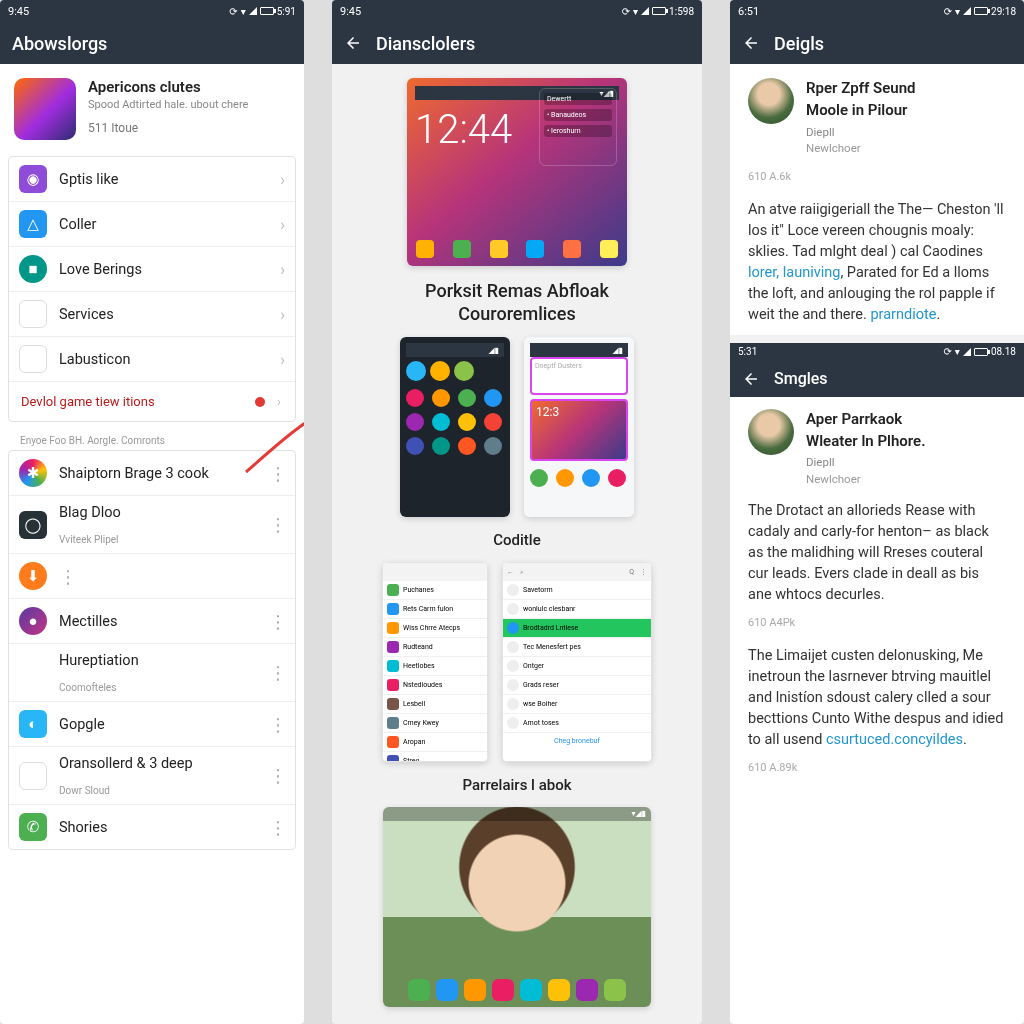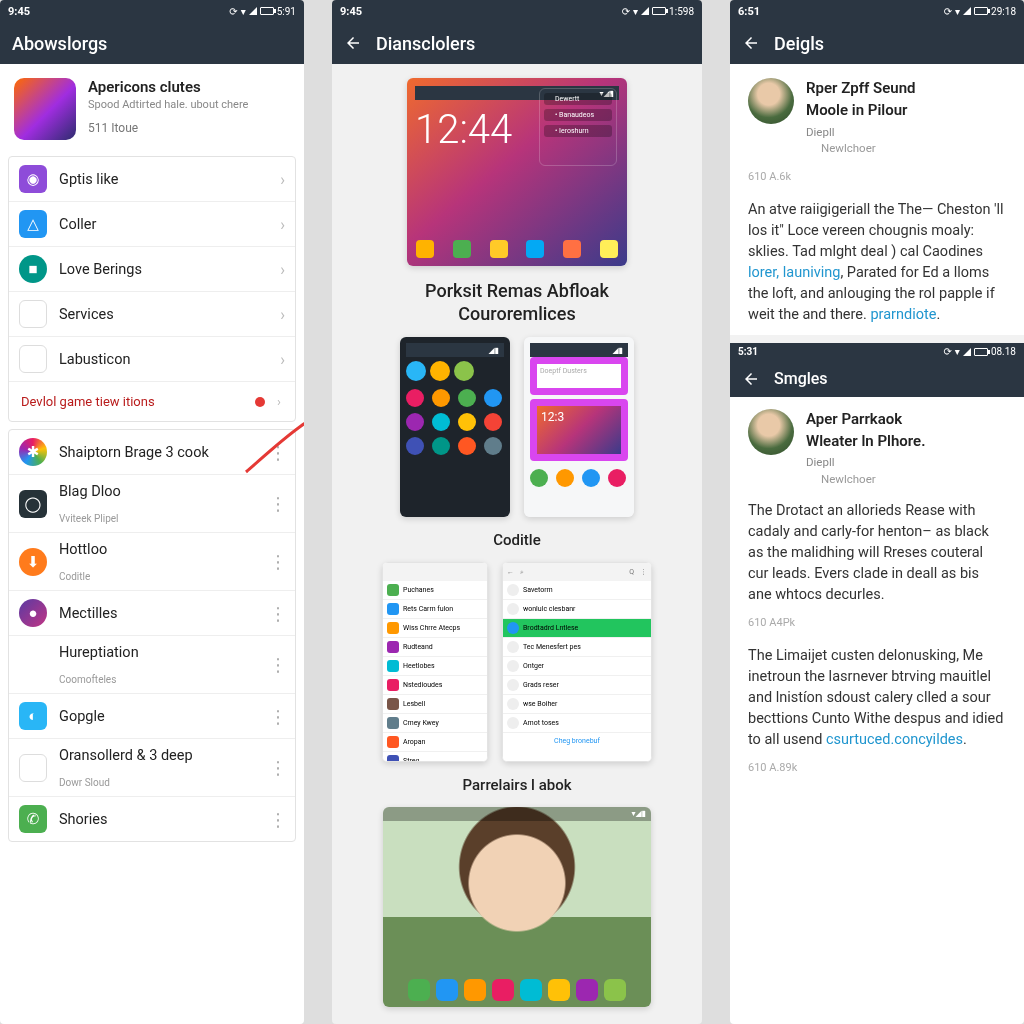--- a/index.html
+++ b/index.html
@@ -2,21 +2,21 @@
 <html><head>
 <meta charset="utf-8">
 <style>
   * { box-sizing: border-box; margin: 0; padding: 0; font-family: -apple-system, Roboto, "Segoe UI", sans-serif; }
   body { background:#dedede; width:1024px; height:1024px; display:flex; gap:28px; padding:0; }
   .phone { flex:1; background:#fff; display:flex; flex-direction:column; overflow:hidden; border-radius:4px; position:relative; }
   .phone.p1 { width:304px; flex:none; }
   .phone.p2 { width:370px; flex:none; background:#f1f1f1;}
   .phone.p3 { flex:1; min-width:0;}
   .statusbar { background:#2b3642; color:#fff; height:22px; font-size:11px; display:flex; align-items:center; padding:0 8px; justify-content:space-between; }
-  .statusbar .time{font-weight:700;}
+  .statusbar .time{font-weight:400;}
   .statusbar .icons{display:flex; gap:3px; align-items:center; font-size:10px;}
   .appbar { background:#2b3642; color:#fff; height:42px; display:flex; align-items:center; padding:0 12px; font-size:18px; font-weight:500; gap:14px;}
   .back-arrow{width:18px;height:18px;fill:#fff;}
   .appbar .title{flex:1;}
   
   .hero{display:flex; gap:12px; padding:14px 14px 10px;}
   .hero .thumb{width:62px;height:62px;border-radius:10px;background:linear-gradient(135deg,#ff6a00,#a02de0 55%,#2d2c6e);}
   .hero .info .t{font-size:15px;font-weight:600;color:#222;}
   .hero .info .s{font-size:11px;color:#888;margin-top:2px;}
   .hero .info .m{font-size:12px;color:#777;margin-top:10px;}
@@ -42,50 +42,50 @@
   .heading{font-size:18px;font-weight:500;color:#222;text-align:center;line-height:1.25;margin:4px 0 2px;}
   .heading.sm{font-size:15px;}
   .pair{display:flex;gap:14px;}
   
   .article{padding:14px 18px;font-size:14.5px;color:#333;line-height:1.45;}
   .author{display:flex;gap:12px;align-items:flex-start;margin-bottom:12px;}
   .avatar{width:46px;height:46px;border-radius:50%;background:radial-gradient(circle at 45% 35%,#e9c9a8 28%,#4a6b3f 60%,#2e4a28);}
   .author .name{font-weight:600;font-size:15px;color:#222;}
   .author .line2{font-weight:600;font-size:15px;color:#222;}
   .author .role{font-size:11.5px;color:#888;margin-top:2px;}
-  .author .role2{font-size:11.5px;color:#999;margin-left:15px;}
+  .author .role2{font-size:11.5px;color:#999;}
   .para{margin-bottom:10px;}
   .link{color:#2196cf;}
   .meta{font-size:11px;color:#aaa;margin-bottom:14px;}
   .divider{height:8px;background:#f2f2f2;margin:4px -18px 0;}
   .sub-phone{margin:0 -18px;}
   .sub-phone .statusbar{height:18px;font-size:10px;}
   .sub-phone .appbar{height:36px;font-size:16px;}
   
   .bg-purple{background:#8e4cd9;} .bg-blue{background:#2196f3;} .bg-teal{background:#009688;}
   .bg-white{background:#fff;border:1px solid #ddd;}
   .bg-orange{background:#ff7b1c;} .bg-grad{background:linear-gradient(135deg,#5a3aa3,#c13584);}
   .bg-gplay{background:#fff;} .bg-sky{background:#29b6f6;} .bg-green{background:#4caf50;}
   .bg-dark{background:#263238;} .bg-rainbow{background:conic-gradient(#e91e63,#ffc107,#4caf50,#2196f3,#9c27b0,#e91e63);}
   .sig{display:inline-block;width:0;height:0;border-left:8px solid transparent;border-bottom:8px solid #fff;}
   .batt{display:inline-block;width:14px;height:8px;border:1px solid #fff;border-radius:1px;position:relative;}
   .batt::after{content:"";position:absolute;right:-3px;top:1px;width:2px;height:4px;background:#fff;}
   
   .home1{width:220px;height:188px;background:linear-gradient(140deg,#ef6a2e 0%,#b7347a 45%,#3b3b8a 100%);position:relative;color:#fff;padding:8px;}
   .home1 .clock{font-size:40px;font-weight:300;margin-top:6px;}
   .home1 .widget{position:absolute;right:10px;top:10px;width:78px;height:78px;border:1px solid rgba(255,255,255,.2);border-radius:6px;padding:4px;font-size:7px;display:flex;flex-direction:column;gap:4px;}
-  .home1 .widget .w-row{background:rgba(0,0,0,.25);border-radius:3px;padding:2px 11px;}
+  .home1 .widget .w-row{background:rgba(0,0,0,.25);border-radius:3px;padding:2px 3px;}
   .home1 .dock{position:absolute;bottom:8px;left:0;right:0;display:flex;justify-content:space-around;}
   .home1 .dock span{width:18px;height:18px;border-radius:4px;}
   .mini{width:110px;height:180px;background:#1e242b;border-radius:4px;position:relative;padding:6px;}
   .mini.light{background:#f6f7f8;}
   .mini .grid{display:grid;grid-template-columns:repeat(4,1fr);gap:6px;margin-top:8px;}
   .mini .grid span{width:18px;height:18px;border-radius:50%;}
   .mini .wdg{height:38px;background:#2c333c;border-radius:4px;margin-bottom:4px;font-size:7px;color:#aaa;padding:3px;}
-  .mini.light .wdg{background:#fff;border:7px solid #d946ef;}
+  .mini.light .wdg{background:#fff;border:2px solid #d946ef;}
   .mlist{width:106px;height:200px;background:#fff;border:1px solid #e3e3e3;border-radius:4px;overflow:hidden;font-size:7px;}
   .mlist .mh{height:18px;background:#f3f3f3;}
   .mlist .mr{display:flex;align-items:center;gap:4px;padding:3px 4px;border-bottom:1px solid #f0f0f0;}
   .mlist .mr .mi{width:12px;height:12px;border-radius:3px;}
   .photo{width:268px;height:200px;border-radius:4px;background:
     radial-gradient(circle at 50% 38%,#f1d2b5 0 26%,transparent 27%),
     radial-gradient(ellipse at 50% 30%,#5a3f2a 0 30%,transparent 31%),
     linear-gradient(180deg,#c9dfbf 0 55%,#6b8f57 55%);
     position:relative;overflow:hidden;}
   .photo .sb{position:absolute;top:0;left:0;right:0;}
@@ -144,34 +144,34 @@
         <div class="row">
           <span class="ic bg-white">M</span>
     <span class="lbl">Labusticon</span>
     <span class="chev">›</span>
         </div>
         <div class="row foot">
           <span>Devlol game tiew itions</span>
           <span class="red-dot"></span>
         </div>
       </div>
+    <div class="sect-h">Enyoe Foo BH. Aorgle. Comronts</div>
     <div class="card" id="card2">
         <div class="row">
           <span class="ic bg-rainbow rnd">✱</span>
     <span class="lbl">Shaiptorn Brage 3 cook</span>
     <span class="kebab">⋮</span>
         </div>
         <div class="row">
           <span class="ic bg-dark">◯</span>
     <span class="lbl">Blag Dloo<span class="sub">Vviteek Plipel</span></span>
     <span class="kebab">⋮</span>
         </div>
         <div class="row">
           <span class="ic bg-orange rnd">⬇</span>
-    <span class="lbl">Hottloo<span class="sub">Coditle</span></span>
     <span class="kebab">⋮</span>
         </div>
         <div class="row">
           <span class="ic bg-grad rnd">●</span>
     <span class="lbl">Mectilles</span>
     <span class="kebab">⋮</span>
         </div>
         <div class="row">
           <span class="ic bg-gplay">▶</span>
     <span class="lbl">Hureptiation<span class="sub">Coomofteles</span></span>

